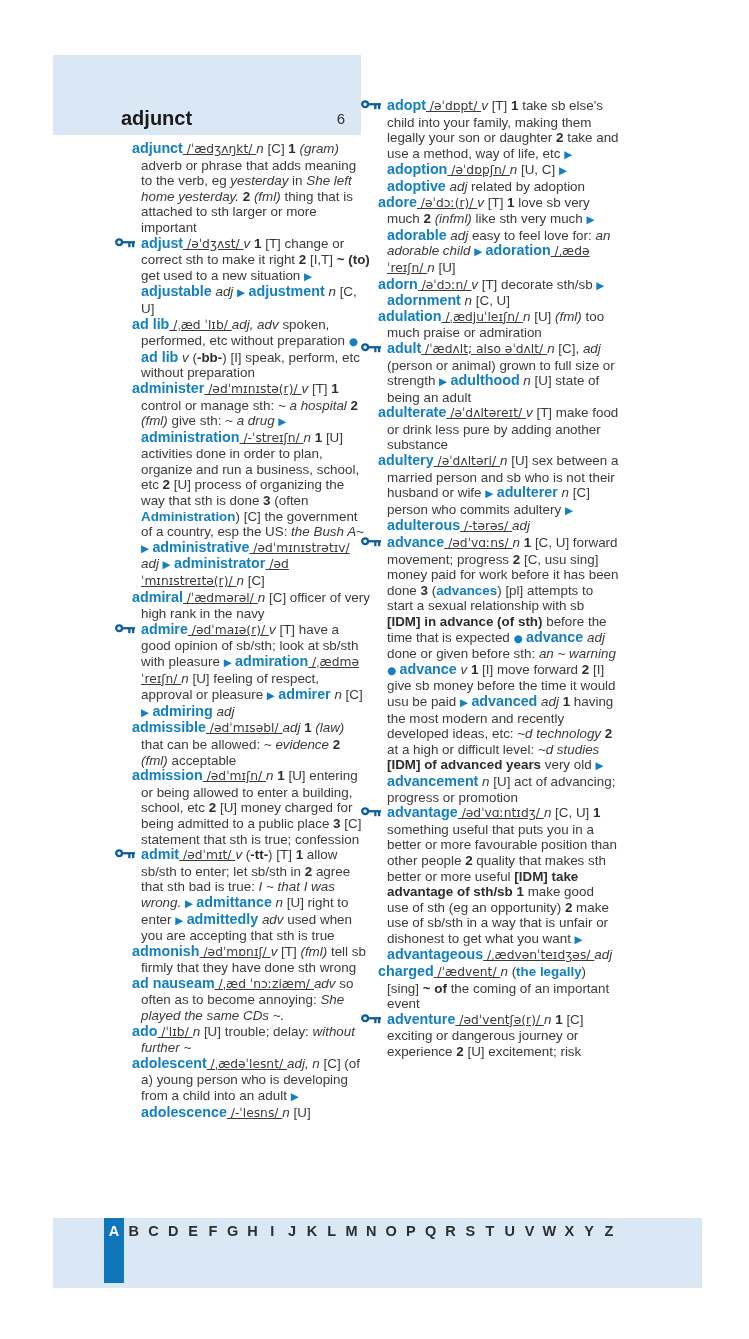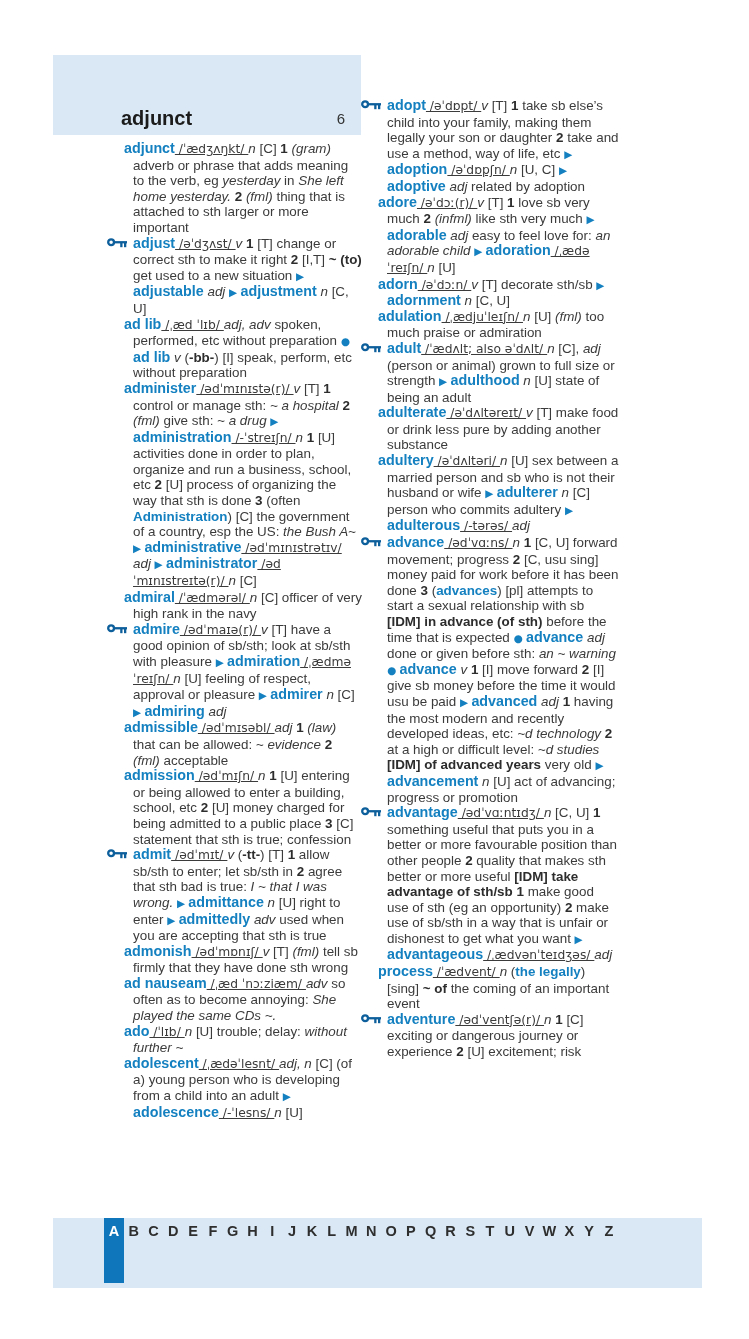--- a/index.html
+++ b/index.html
@@ -19,21 +19,21 @@
   }
   .page{position:absolute;inset:0;overflow:hidden;}
 
   
   .header-box{position:absolute;left:53px;top:55px;width:308px;height:80px;background:var(--band-bg);}
   .guide-word{position:absolute;left:68px;bottom:5px;font-size:20px;font-weight:bold;color:#1b1b1b;}
   .page-number{position:absolute;right:16px;bottom:8px;font-size:15px;color:#333;}
 
   
   .col{position:absolute;font-size:13.4px;line-height:15.6px;text-align:left;}
-  .col-left{left:124px;top:141px;width:238px;}
+  .col-left{left:132px;top:141px;width:238px;}
   .col-right{left:378px;top:98px;width:241px;}
 
   .entry{padding-left:9px;text-indent:-9px;}
   .entry.key{text-indent:-26px;}
 
   .sg-hw,.sg-der{color:var(--hw-blue);font-weight:bold;font-size:14.3px;}
   .sg-blue{color:var(--hw-blue);font-weight:bold;}
   .sg-mark{color:var(--hw-blue);font-family:"DejaVu Sans",sans-serif;font-size:10.5px;}
   .sg-ph{font-family:"DejaVu Sans",sans-serif;font-size:12.3px;text-decoration:underline;}
   .sg-pos,.sg-i{font-style:italic;}
@@ -113,21 +113,21 @@
             <rect x="7" y="4.1" width="13" height="2.3" fill="currentColor"></rect>
             <rect x="13.2" y="5.6" width="2.3" height="4.6" fill="currentColor"></rect>
             <rect x="17" y="5.6" width="2.3" height="4.6" fill="currentColor"></rect>
           </svg></span><span class="sg-hw">advance</span><span class="sg-ph"> /ədˈvɑːns/ </span><span class="sg-pos">n</span><span class="sg-t"> </span><span class="sg-b">1</span><span class="sg-t"> [C, U] forward movement; progress </span><span class="sg-b">2</span><span class="sg-t"> [C, usu sing] money paid for work before it has been done </span><span class="sg-b">3</span><span class="sg-t"> (</span><span class="sg-blue">advances</span><span class="sg-t">) [pl] attempts to start a sexual relationship with sb </span><span class="sg-idm">[IDM]</span><span class="sg-b"> in advance (of sth)</span><span class="sg-t"> before the time that is expected </span><span class="sg-mark">● </span><span class="sg-der">advance</span><span class="sg-pos"> adj</span><span class="sg-t"> done or given before sth: </span><span class="sg-i">an ~ warning</span><span class="sg-t"> </span><span class="sg-mark">● </span><span class="sg-der">advance</span><span class="sg-pos"> v</span><span class="sg-t"> </span><span class="sg-b">1</span><span class="sg-t"> [I] move forward </span><span class="sg-b">2</span><span class="sg-t"> [I] give sb money before the time it would usu be paid </span><span class="sg-mark">▶ </span><span class="sg-der">advanced</span><span class="sg-pos"> adj</span><span class="sg-t"> </span><span class="sg-b">1</span><span class="sg-t"> having the most modern and recently developed ideas, etc: </span><span class="sg-i">~d technology</span><span class="sg-t"> </span><span class="sg-b">2</span><span class="sg-t"> at a high or difficult level: </span><span class="sg-i">~d studies</span><span class="sg-t"> </span><span class="sg-idm">[IDM]</span><span class="sg-b"> of advanced years</span><span class="sg-t"> very old </span><span class="sg-mark">▶ </span><span class="sg-der">advancement</span><span class="sg-pos"> n</span><span class="sg-t"> [U] act of advancing; progress or promotion</span></div>
       <div class="entry key"><span class="key-icon"><svg width="20" height="12" viewBox="0 0 20 12" aria-hidden="true">
             <circle cx="4.1" cy="5.2" r="2.9" fill="none" stroke="currentColor" stroke-width="2.3"></circle>
             <rect x="7" y="4.1" width="13" height="2.3" fill="currentColor"></rect>
             <rect x="13.2" y="5.6" width="2.3" height="4.6" fill="currentColor"></rect>
             <rect x="17" y="5.6" width="2.3" height="4.6" fill="currentColor"></rect>
           </svg></span><span class="sg-hw">advantage</span><span class="sg-ph"> /ədˈvɑːntɪdʒ/ </span><span class="sg-pos">n</span><span class="sg-t"> [C, U] </span><span class="sg-b">1</span><span class="sg-t"> something useful that puts you in a better or more favourable position than other people </span><span class="sg-b">2</span><span class="sg-t"> quality that makes sth better or more useful </span><span class="sg-idm">[IDM]</span><span class="sg-b"> take advantage of sth/sb</span><span class="sg-t"> </span><span class="sg-b">1</span><span class="sg-t"> make good use of sth (eg an opportunity) </span><span class="sg-b">2</span><span class="sg-t"> make use of sb/sth in a way that is unfair or dishonest to get what you want </span><span class="sg-mark">▶ </span><span class="sg-der">advantageous</span><span class="sg-ph"> /ˌædvənˈteɪdʒəs/ </span><span class="sg-pos">adj</span></div>
-      <div class="entry"><span class="sg-hw">process</span><span class="sg-ph"> /ˈædvent/ </span><span class="sg-pos">n</span><span class="sg-t"> (</span><span class="sg-blue">the legally</span><span class="sg-t">) [sing] </span><span class="sg-b">~ of</span><span class="sg-t"> the coming of an important event</span></div>
+      <div class="entry"><span class="sg-hw">charged</span><span class="sg-ph"> /ˈædvent/ </span><span class="sg-pos">n</span><span class="sg-t"> (</span><span class="sg-blue">the legally</span><span class="sg-t">) [sing] </span><span class="sg-b">~ of</span><span class="sg-t"> the coming of an important event</span></div>
       <div class="entry key"><span class="key-icon"><svg width="20" height="12" viewBox="0 0 20 12" aria-hidden="true">
             <circle cx="4.1" cy="5.2" r="2.9" fill="none" stroke="currentColor" stroke-width="2.3"></circle>
             <rect x="7" y="4.1" width="13" height="2.3" fill="currentColor"></rect>
             <rect x="13.2" y="5.6" width="2.3" height="4.6" fill="currentColor"></rect>
             <rect x="17" y="5.6" width="2.3" height="4.6" fill="currentColor"></rect>
           </svg></span><span class="sg-hw">adventure</span><span class="sg-ph"> /ədˈventʃə(r)/ </span><span class="sg-pos">n</span><span class="sg-t"> </span><span class="sg-b">1</span><span class="sg-t"> [C] exciting or dangerous journey or experience </span><span class="sg-b">2</span><span class="sg-t"> [U] excitement; risk</span></div>
     </div>
 
   <div class="alpha-bar">
     <div class="letters">

